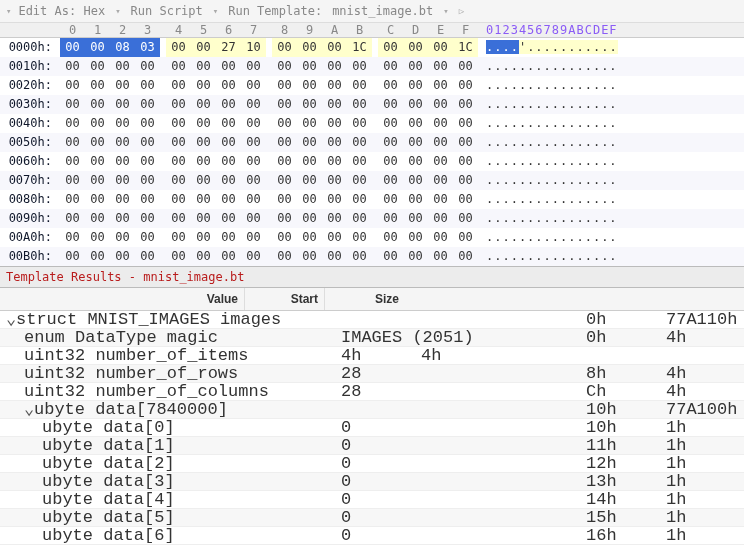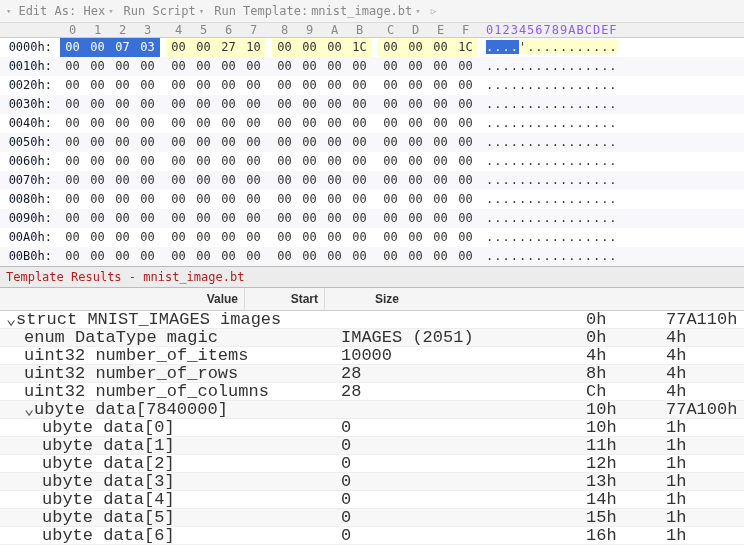--- a/index.html
+++ b/index.html
@@ -1,18 +1,18 @@
 <!DOCTYPE html>
 <html><head>
 <meta charset="utf-8">
 <style>
 *{margin:0;padding:0;box-sizing:border-box}
 body{font-family:"Consolas","Courier New",monospace;font-size:12px;background:#fff;color:#333;width:744px;height:558px;overflow:hidden;display:flex;flex-direction:column}
 .toolbar{display:flex;align-items:center;gap:4px;padding:3px 6px;background:#f5f5f5;border-bottom:1px solid #ddd;font-family:"Consolas",monospace;color:#888}
-.toolbar-item{display:inline-flex;align-items:center;gap:3px;padding:1px 3px;color:#888}
+.toolbar-item{display:inline-flex;align-items:center;gap:10px;padding:1px 3px;color:#888}
 .dd-icon{font-size:9px;color:#aaa}
 .header-row{display:flex;background:#f0f0f0;border-bottom:1px solid #ccc;font-family:"Consolas",monospace;color:#666}
 .addr-col{width:58px;flex-shrink:0}
 .hex-cols{display:flex;padding-left:2px}
 .hex-h{width:25px;text-align:center;color:#888}
 .hex-h.gap{margin-left:6px}
 .ascii-col{width:130px;padding-left:8px;color:#8b5cf6;letter-spacing:1px}
 .hex-area{background:#fff;font-family:"Consolas",monospace}
 .hex-row{display:flex;height:19px;line-height:19px}
 .hex-row.alt{background:#f7f7fc}
@@ -90,21 +90,21 @@
     </div>
   <div class="ascii-col">0123456789ABCDEF</div>
 </div>
 
 <div class="hex-area" id="hex-area">
     <div class="hex-row">
       <div class="addr">0000h:</div>
       <div class="hex-cells">
         <div class="hx sel">00</div>
         <div class="hx sel">00</div>
-        <div class="hx sel">07</div>
+        <div class="hx sel">08</div>
         <div class="hx sel">03</div>
         <div class="hx gap hl">00</div>
         <div class="hx hl">00</div>
         <div class="hx hl">27</div>
         <div class="hx hl">10</div>
         <div class="hx gap hl">00</div>
         <div class="hx hl">00</div>
         <div class="hx hl">00</div>
         <div class="hx hl">1C</div>
         <div class="hx gap hl">00</div>
@@ -374,21 +374,20 @@
       <div class="col-size">77A110h</div>
     </div>
     <div class="res-row alt">
       <div class="col-name ind1"><span>enum DataType magic</span></div>
       <div class="col-value">IMAGES (2051)</div>
       <div class="col-start">0h</div>
       <div class="col-size">4h</div>
     </div>
     <div class="res-row">
       <div class="col-name ind1"><span>uint32 number_of_items</span></div>
-      <div class="col-value">10000</div>
       <div class="col-start">4h</div>
       <div class="col-size">4h</div>
     </div>
     <div class="res-row alt">
       <div class="col-name ind1"><span>uint32 number_of_rows</span></div>
       <div class="col-value">28</div>
       <div class="col-start">8h</div>
       <div class="col-size">4h</div>
     </div>
     <div class="res-row">

